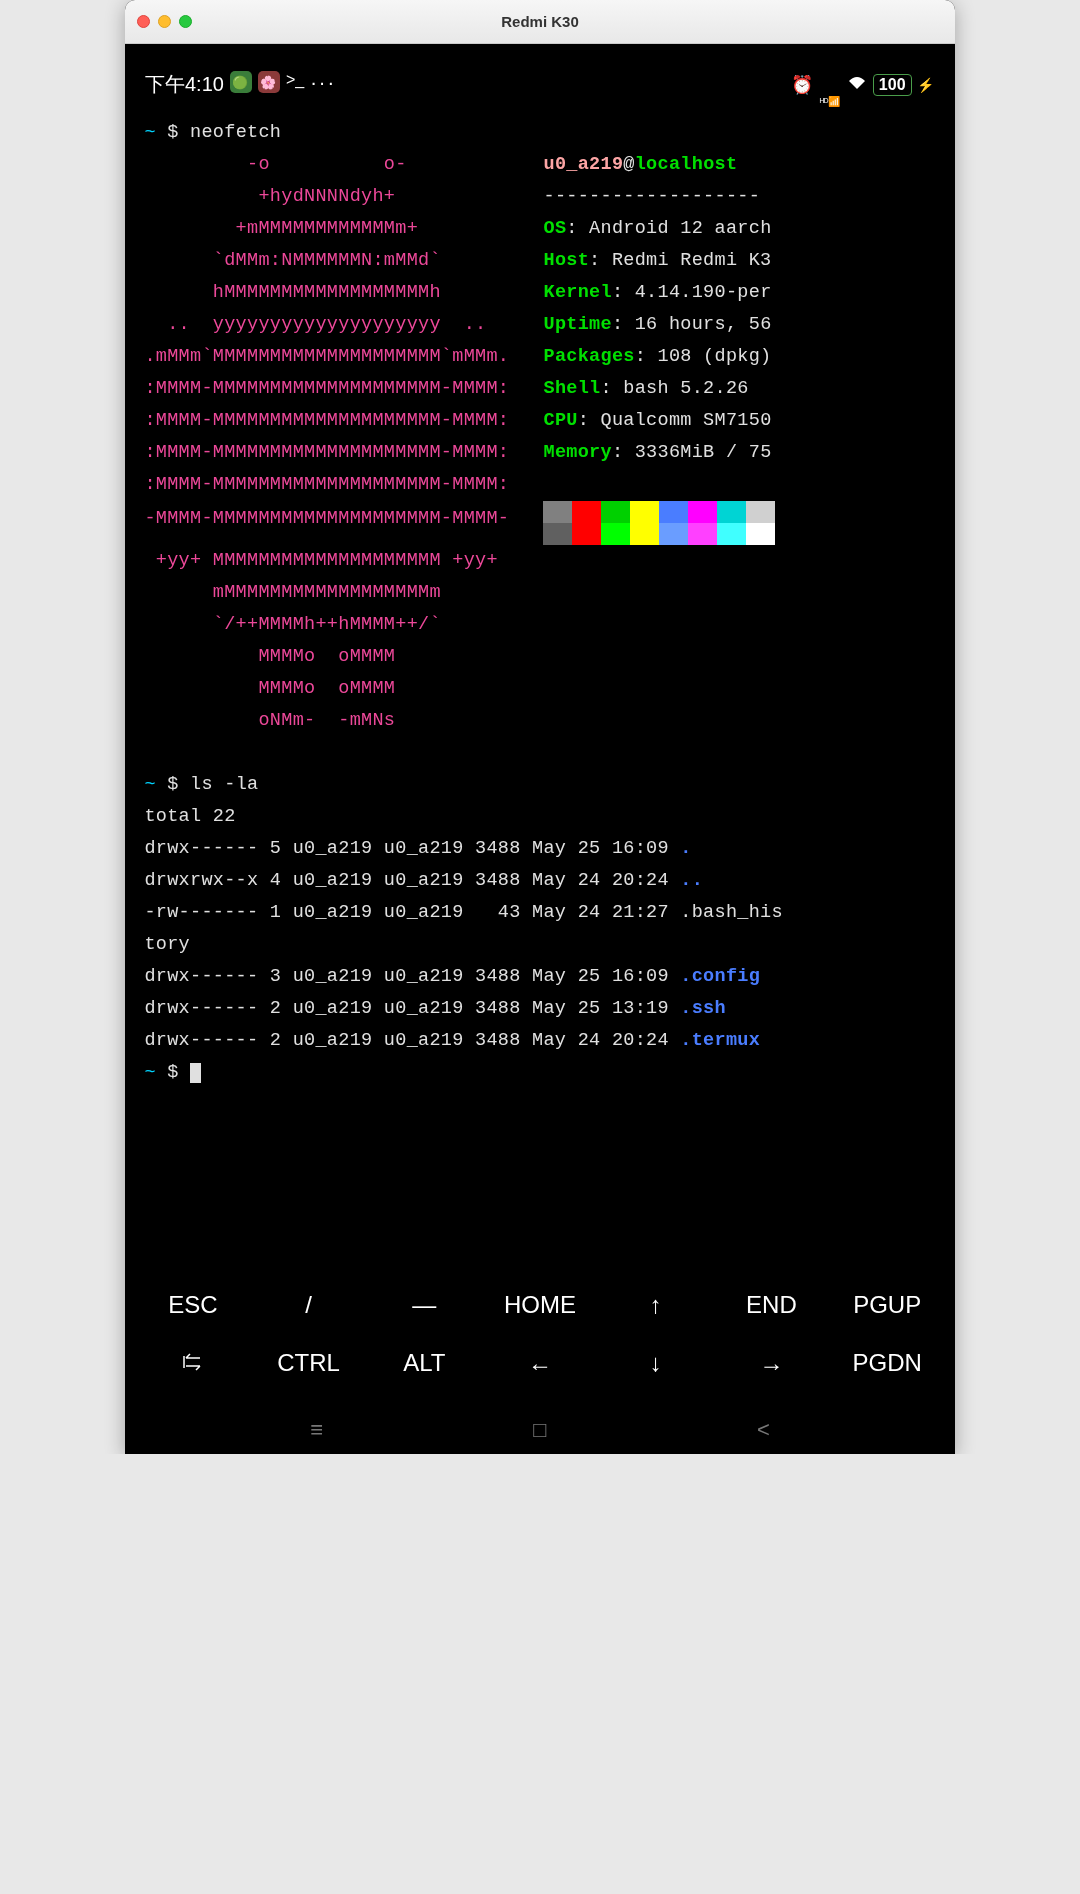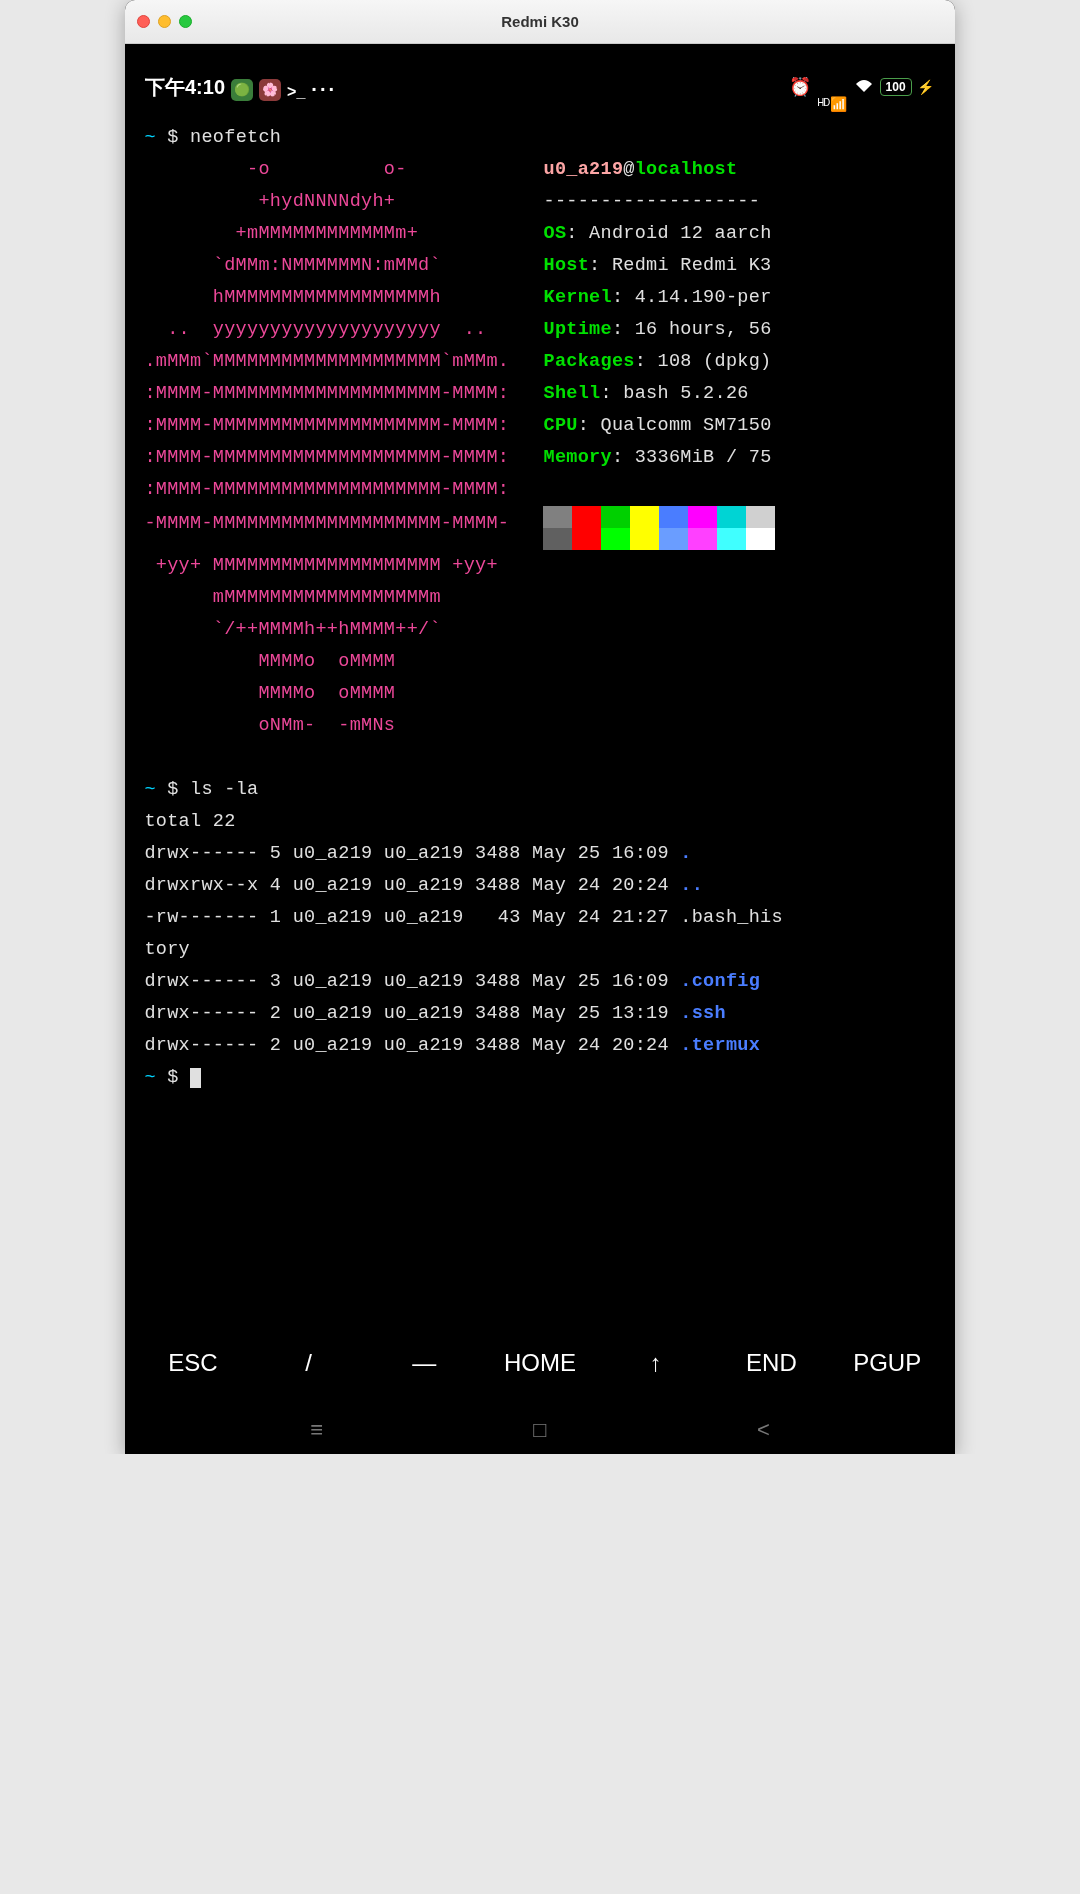--- a/index.html
+++ b/index.html
@@ -54,24 +54,24 @@
     }
     .statusbar {
       display: flex;
       justify-content: space-between;
       align-items: center;
       padding: 18px 20px 8px 20px;
       color: #fff;
     }
     .status-left {
       display: flex;
-      align-items: flex-end;
+      align-items: flex-start;
       gap: 6px;
       font-size: 20px;
-      font-weight: 700;
+      font-weight: 400;
     }
     .status-right {
       display: flex;
       align-items: center;
       gap: 6px;
       font-size: 14px;
     }
     .status-icon-box {
       width: 22px;
       height: 22px;
@@ -80,21 +80,21 @@
       align-items: center;
       justify-content: center;
       font-size: 13px;
     }
     .sib-green { background: #3a7d3a; }
     .sib-red { background: #8b3a3a; }
     .battery-box {
       border: 1.5px solid #4a9d4a;
       border-radius: 4px;
       padding: 1px 5px;
-      font-size: 12px;
+      font-size: 16px;
       color: #fff;
       font-weight: 600;
     }
     .terminal {
       font-family: Menlo, Consolas, 'Courier New', monospace;
       font-size: 18.5px;
       line-height: 32px;
       color: #e0e0e0;
       padding: 2px 8px;
       white-space: pre;
@@ -177,21 +177,21 @@
     <div class="statusbar">
       <div class="status-left">
         <span>下午4:10</span>
         <span class="status-icon-box sib-green">🟢</span>
         <span class="status-icon-box sib-red">🌸</span>
         <span style="font-size:16px;">&gt;_</span>
         <span style="letter-spacing:2px;">···</span>
       </div>
       <div class="status-right">
         <span style="font-size:18px;">⏰</span>
-        <span style="font-size:14px;margin-top:34px;">ᴴᴰ📶</span>
+        <span style="font-size:10px;margin-top:34px;">ᴴᴰ📶</span>
         <span>
           <svg width="20" height="16" viewBox="0 0 20 16">
               <path d="M10 14 L6 10 Q10 6 14 10 Z M4 8 Q10 2 16 8 L14 10 Q10 6 6 10 Z M2 6 Q10 -2 18 6 L16 8 Q10 2 4 8 Z" fill="#fff"></path>
             </svg>
         </span>
         <span class="battery-box">100</span>
         <span>⚡</span>
       </div>
     </div>
 
@@ -230,20 +230,32 @@
     <div class="extra-keys">
       <div class="keys-row" id="krow1">
           <div class="ekey">ESC</div>
           <div class="ekey">/</div>
           <div class="ekey">—</div>
           <div class="ekey">HOME</div>
           <div class="ekey">↑</div>
           <div class="ekey">END</div>
           <div class="ekey">PGUP</div>
         </div>
+      <div class="keys-row" id="krow2">
+          <div class="ekey"><svg width="22" height="18" viewBox="0 0 22 18">
+              <path d="M4 5 L18 5 M4 5 L8 1 M4 13 L18 13 M18 13 L14 17" stroke="#fff" stroke-width="1.5" fill="none"></path>
+              <path d="M2 3 L2 15" stroke="#fff" stroke-width="1.5"></path>
+            </svg></div>
+          <div class="ekey">CTRL</div>
+          <div class="ekey">ALT</div>
+          <div class="ekey">←</div>
+          <div class="ekey">↓</div>
+          <div class="ekey">→</div>
+          <div class="ekey">PGDN</div>
+        </div>
     </div>
 
     <div class="navbar">
       <span class="nav-icon">≡</span>
       <span class="nav-icon">□</span>
       <span class="nav-icon">&lt;</span>
     </div>
   </div>
 </div>
 

